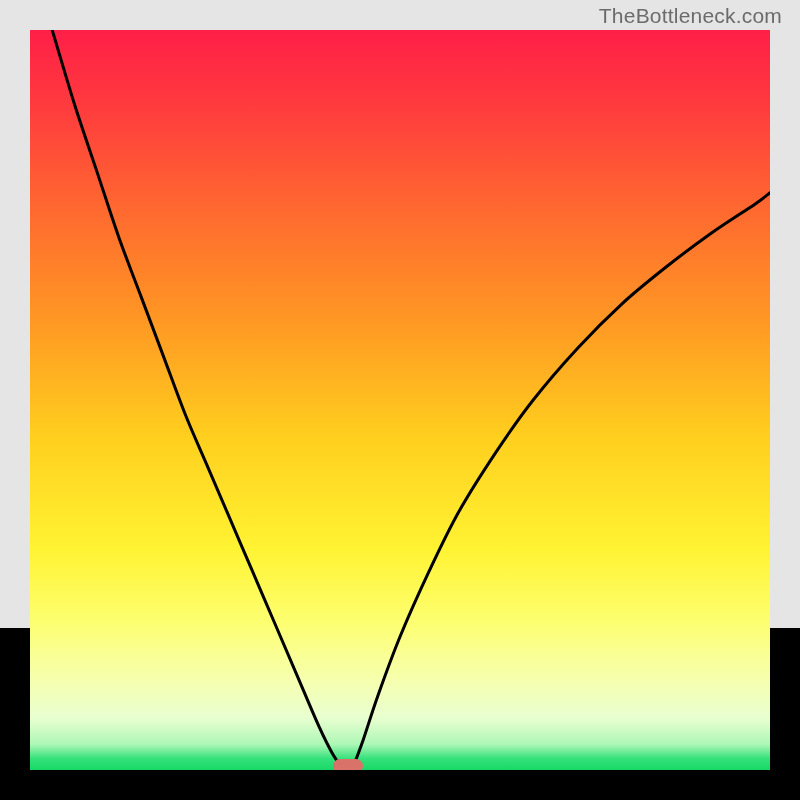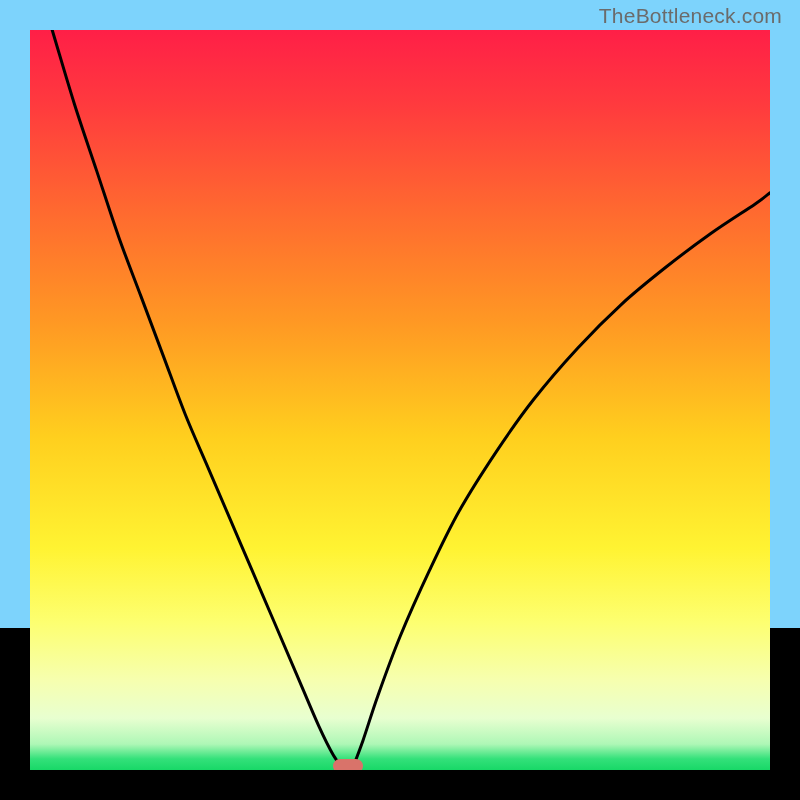--- a/index.html
+++ b/index.html
@@ -8,21 +8,21 @@
     width: 800px;
     height: 800px;
     overflow: hidden;
     background: #000;
     font-family: Arial, Helvetica, sans-serif;
   }
   .stage {
     position: relative;
     width: 800px;
     height: 628px;
-    background: #7dd3fc;
+    background: #e5e5e5;
   }
   .watermark {
     position: absolute;
     top: 4px;
     right: 18px;
     color: #6b6b6b;
     font-size: 21px;
     letter-spacing: 0.2px;
     z-index: 10;
   }

